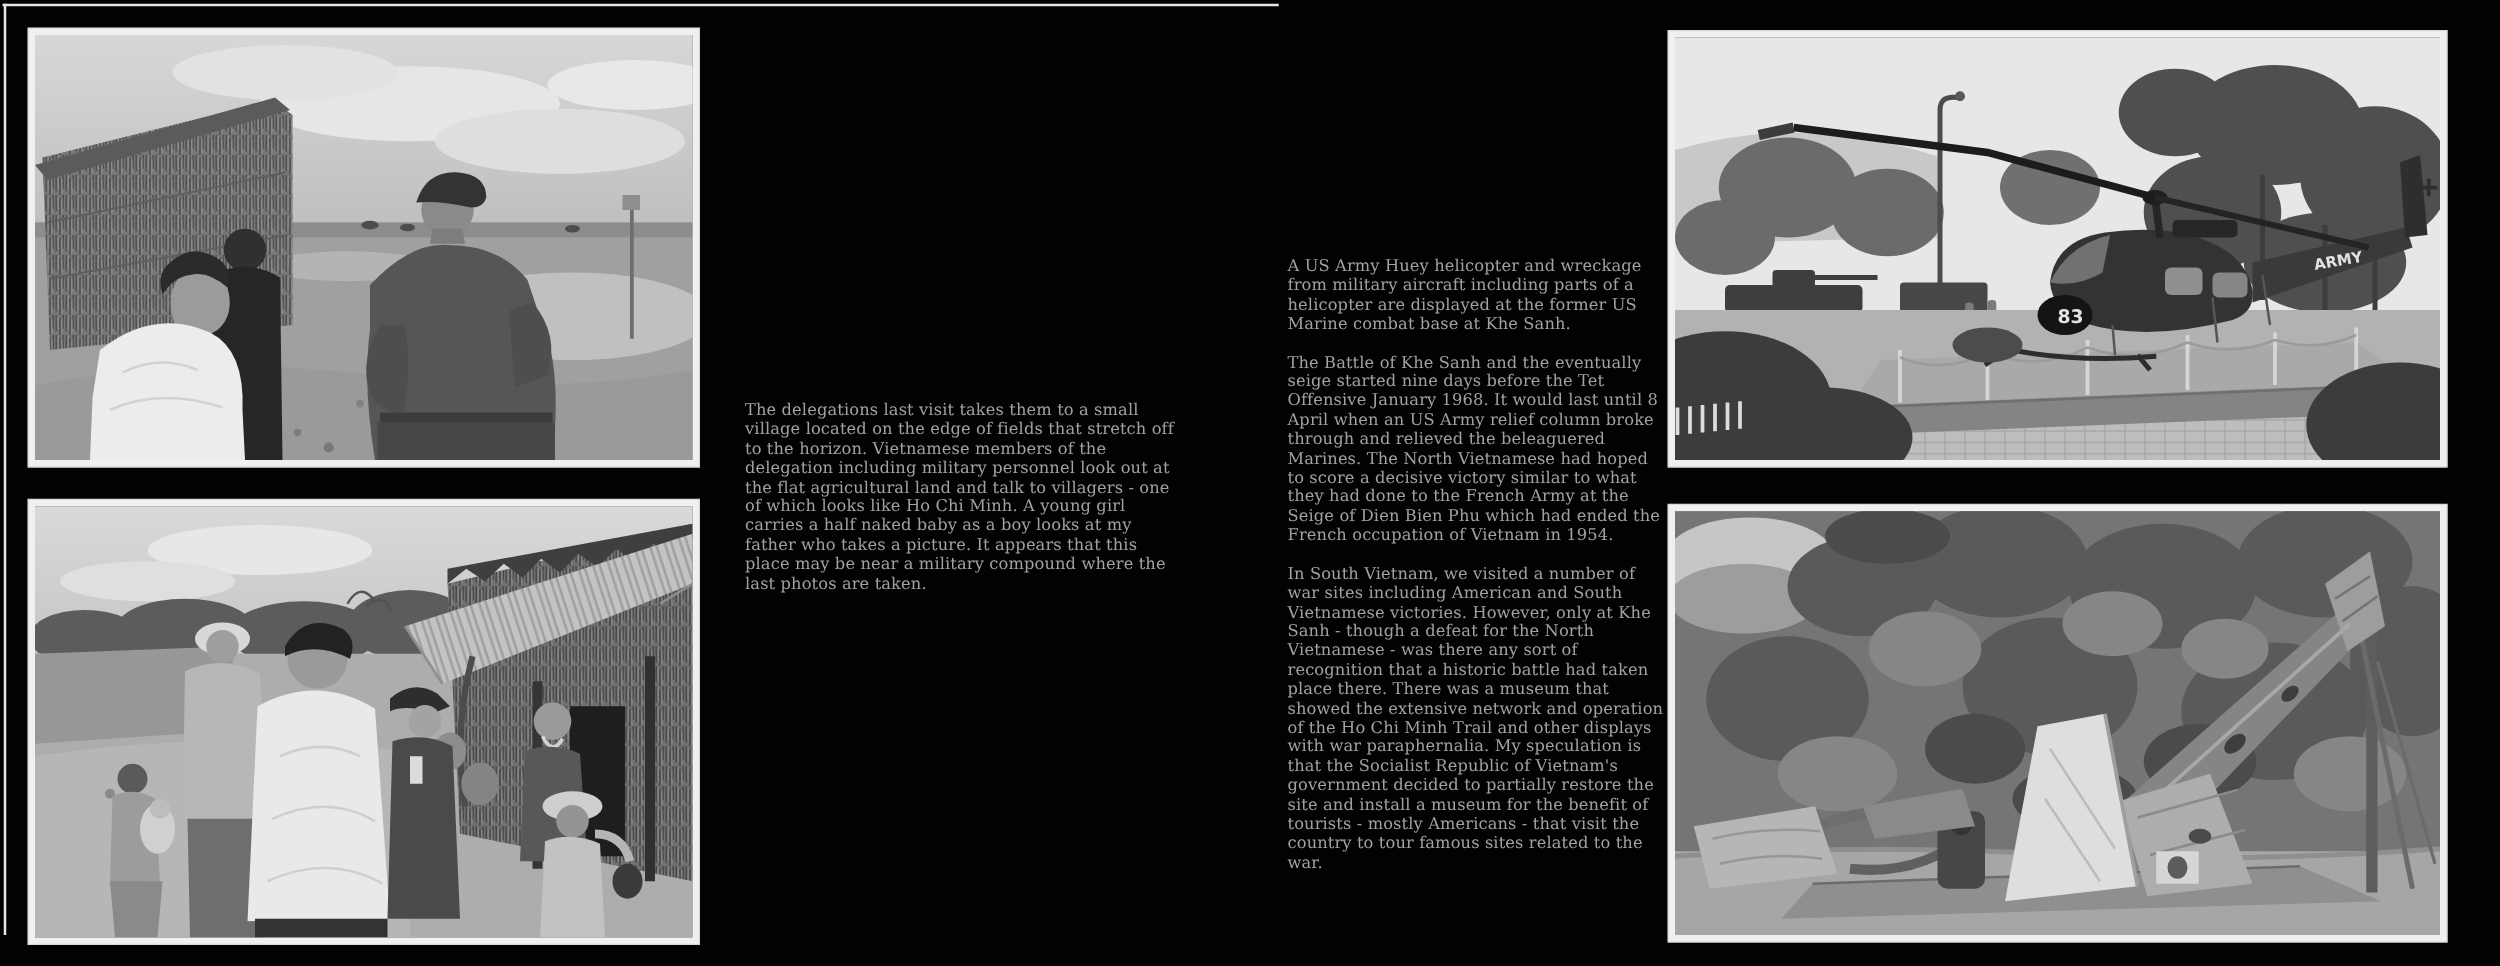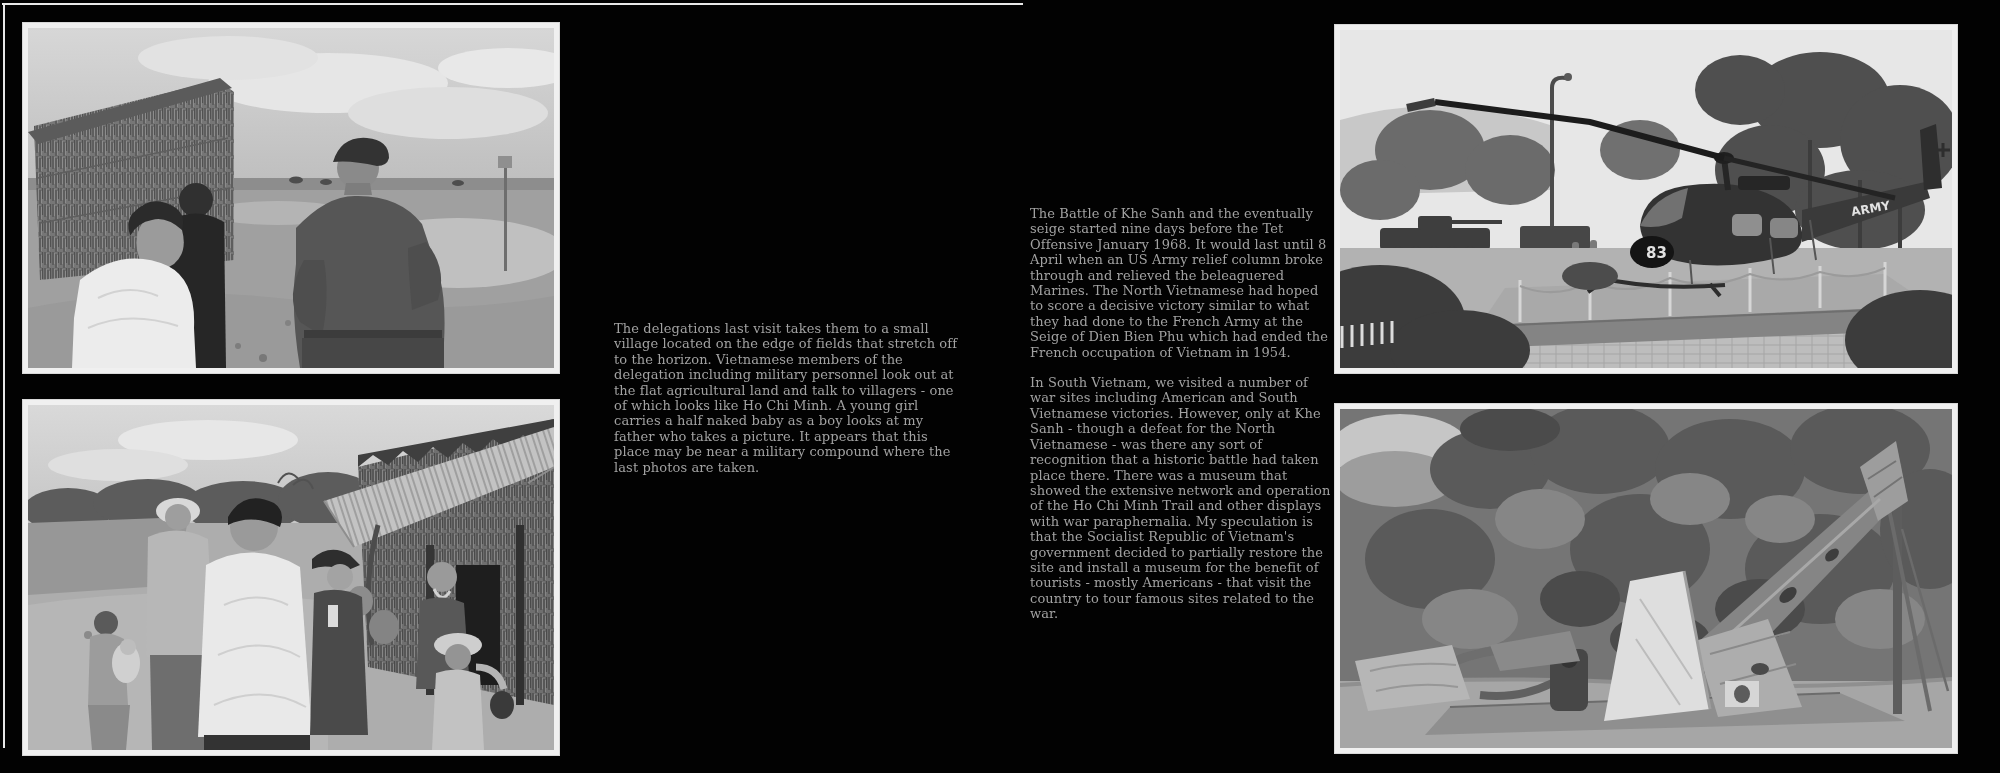--- a/index.html
+++ b/index.html
@@ -11,21 +11,21 @@
   .photo{position:absolute;background:#f0f0f0;padding:6px;box-sizing:border-box;margin:0;
          box-shadow:0 0 0 1px #d8d8d8 inset;}
   .photo svg{display:block;width:100%;height:100%;background:#777;}
   #photo-top-left{left:22px;top:22px;width:538px;height:352px;}
   #photo-bottom-left{left:22px;top:399px;width:538px;height:357px;}
   #photo-top-right{left:1334px;top:24px;width:624px;height:350px;}
   #photo-bottom-right{left:1334px;top:403px;width:624px;height:351px;}
   .caption{position:absolute;color:#a2a2a2;font-size:13px;line-height:15.4px;letter-spacing:.1px;}
   .caption p{margin:0 0 15px 0;}
   .caption p:last-child{margin-bottom:0;}
-  #caption-left{left:614px;top:321px;width:348px;}
+  #caption-left{left:596px;top:321px;width:348px;}
   #caption-right{left:1030px;top:206px;width:302px;}
   svg text{font-family:"DejaVu Sans", sans-serif;font-weight:bold;fill:#e2e2e2;}
 </style>
 </head>
 <body>
 
 <div class="page">
 
   <div class="page-edge edge-top"></div>
   <div class="page-edge edge-left"></div>
@@ -354,17 +354,18 @@
         <path d="M30,262 q40,-10 86,-6 M36,282 q42,-10 82,-4" stroke="#979797" stroke-width="2" fill="none"></path>
       </g>
     </svg>
   </figure>
 
   <div class="caption" id="caption-left">
     <p>The delegations last visit takes them to a small village located on the edge of fields that stretch off to the horizon.  Vietnamese members of the delegation including military personnel look out at the flat agricultural land  and talk to villagers - one of which looks like Ho Chi Minh.  A young girl carries a half naked baby as a boy looks at my father who takes a picture.  It appears that this place may be near a military compound where the last photos are taken.</p>
   </div>
 
   <div class="caption" id="caption-right">
+    <p>A US Army Huey helicopter and wreckage from military aircraft including parts of a helicopter are displayed at the former US Marine combat base at Khe Sanh.</p>
     <p>The Battle of Khe Sanh and the eventually seige started nine days before the Tet Offensive  January 1968. It would last until 8 April when an US Army relief column broke through and relieved the beleaguered Marines. The North Vietnamese had hoped to score a decisive victory similar to what they had done to the French Army at the Seige of Dien Bien Phu which had ended the French occupation of Vietnam in 1954.</p>
     <p>In South Vietnam, we visited a number of war sites including American and South Vietnamese victories. However, only at Khe Sanh - though a defeat for the North Vietnamese - was there any sort of recognition that a historic battle had taken place there.  There was a museum that showed the extensive network and operation of the Ho Chi Minh Trail and other displays with war paraphernalia.  My speculation is that the Socialist Republic of Vietnam's government decided to partially restore the site and install a museum for the benefit of tourists - mostly Americans - that visit the country to tour famous sites related to the war.</p>
   </div>
 
 </div>
 
 </body></html>

